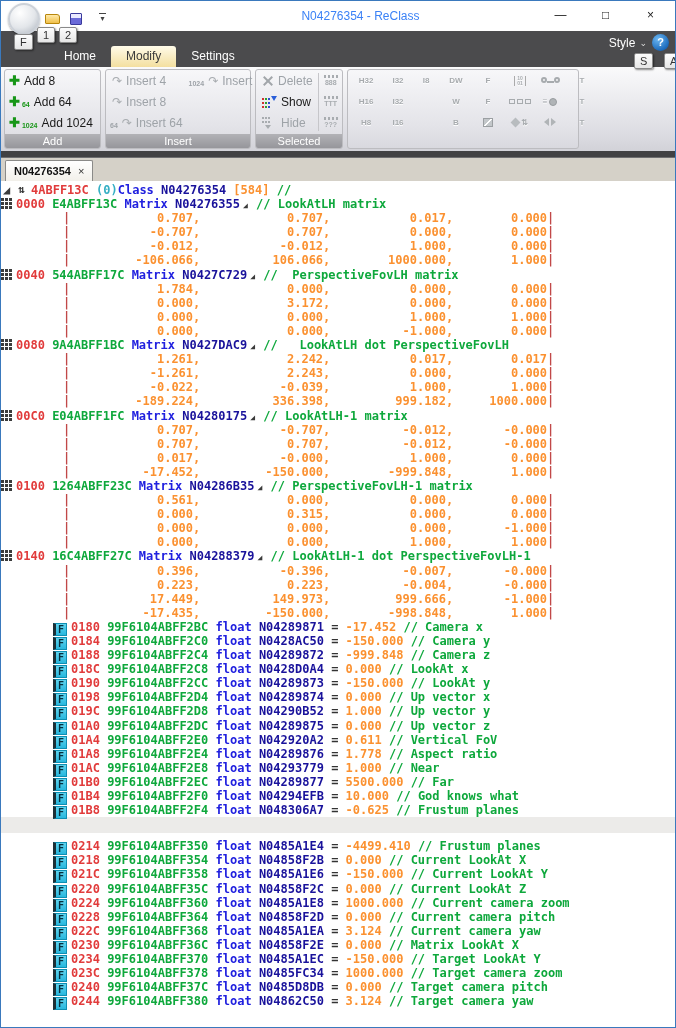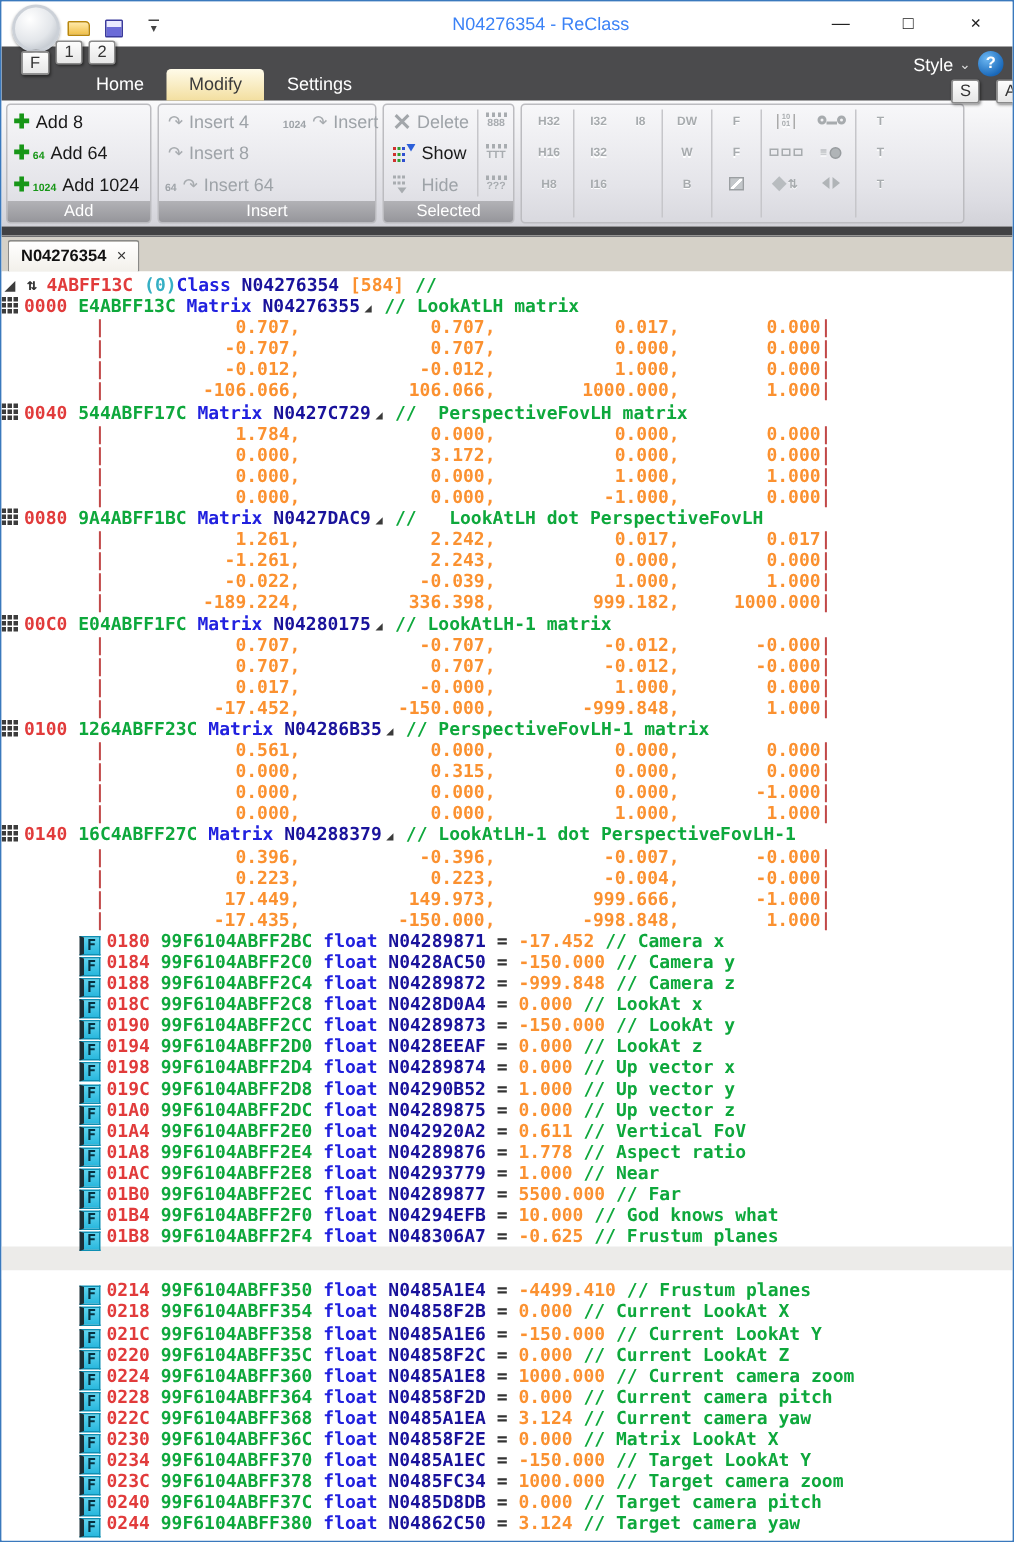--- a/index.html
+++ b/index.html
@@ -43,21 +43,21 @@
 
   
   .ribbon { height:84px; background:linear-gradient(#fafafb,#dcdce2 80%,#d2d2d8);
             display:flex; gap:4px; padding:2px 0 0 3px; }
   .panel { border:1px solid #bcbcc0; border-radius:3px;
            background:linear-gradient(#f7f7f9,#e4e4e9 70%,#d9d9df);
            display:flex; flex-direction:column; height:80px; }
   .pbody { flex:1; display:flex; }
   .plabel { height:14px; line-height:14px; text-align:center; font-size:11px; color:#fff;
             background:linear-gradient(#b2b2b6,#96969b); border-radius:0 0 2px 2px; }
-  .p-add { width:97px; } .p-ins { width:146px; } .p-sel { width:88px; } .p-type { width:296px; }
+  .p-add { width:97px; } .p-ins { width:146px; } .p-sel { width:88px; } .p-type { width:232px; }
   .rbtn { display:flex; align-items:center; height:21px; padding:0 4px; gap:4px; font-size:12px; color:#1a1a1a; white-space:nowrap; }
   .rbtn.dis { color:#9ea3a8; }
   .plus { color:#179617; font-weight:bold; font-size:13px; line-height:12px; }
   .isub { font-size:7px; font-weight:bold; color:#179617; margin-left:-2px; margin-top:6px; }
   .dis .isub { color:#9ea3a8; }
   .arr { color:#a8acb0; font-size:12px; }
   .addcol, .icol { display:flex; flex-direction:column; }
   .insbody { padding-left:2px; }
   .selbody { padding-left:2px; }
   .selmini { display:flex; flex-direction:column; width:30px; align-items:center; }
@@ -379,21 +379,20 @@
       <div class="line l-mx"><span class="gicon"></span><span class="red">0140</span><span> </span><span class="grn">16C4ABFF27C</span><span> </span><span class="blu">Matrix</span><span> </span><span class="nvy">N04288379</span><span class="mtri">◢</span><span> </span><span class="cmt">// LookAtLH-1 dot PerspectiveFovLH-1</span></div>
       <div class="line l-mv"><span class="pip">|</span><span class="org">            0.396,           -0.396,          -0.007,       -0.000</span><span class="pip">|</span></div>
       <div class="line l-mv"><span class="pip">|</span><span class="org">            0.223,            0.223,          -0.004,       -0.000</span><span class="pip">|</span></div>
       <div class="line l-mv"><span class="pip">|</span><span class="org">           17.449,          149.973,         999.666,       -1.000</span><span class="pip">|</span></div>
       <div class="line l-mv"><span class="pip">|</span><span class="org">          -17.435,         -150.000,        -998.848,        1.000</span><span class="pip">|</span></div>
       <div class="line l-f"><span class="ficon">F</span><span class="red">0180</span><span> </span><span class="grn">99F6104ABFF2BC</span><span> </span><span class="blu">float</span><span> </span><span class="nvy">N04289871</span><span class="eq"> = </span><span class="org">-17.452</span><span> </span><span class="cmt">// Camera x</span></div>
       <div class="line l-f"><span class="ficon">F</span><span class="red">0184</span><span> </span><span class="grn">99F6104ABFF2C0</span><span> </span><span class="blu">float</span><span> </span><span class="nvy">N0428AC50</span><span class="eq"> = </span><span class="org">-150.000</span><span> </span><span class="cmt">// Camera y</span></div>
       <div class="line l-f"><span class="ficon">F</span><span class="red">0188</span><span> </span><span class="grn">99F6104ABFF2C4</span><span> </span><span class="blu">float</span><span> </span><span class="nvy">N04289872</span><span class="eq"> = </span><span class="org">-999.848</span><span> </span><span class="cmt">// Camera z</span></div>
       <div class="line l-f"><span class="ficon">F</span><span class="red">018C</span><span> </span><span class="grn">99F6104ABFF2C8</span><span> </span><span class="blu">float</span><span> </span><span class="nvy">N0428D0A4</span><span class="eq"> = </span><span class="org">0.000</span><span> </span><span class="cmt">// LookAt x</span></div>
       <div class="line l-f"><span class="ficon">F</span><span class="red">0190</span><span> </span><span class="grn">99F6104ABFF2CC</span><span> </span><span class="blu">float</span><span> </span><span class="nvy">N04289873</span><span class="eq"> = </span><span class="org">-150.000</span><span> </span><span class="cmt">// LookAt y</span></div>
-      <div class="line l-f"><span class="ficon">F</span><span class="red">0194</span><span> </span><span class="grn">99F6104ABFF2D0</span><span> </span><span class="blu">float</span><span> </span><span class="nvy">N0428EEAF</span><span class="eq"> = </span><span class="org">0.000</span><span> </span><span class="cmt">// LookAt z</span></div>
       <div class="line l-f"><span class="ficon">F</span><span class="red">0198</span><span> </span><span class="grn">99F6104ABFF2D4</span><span> </span><span class="blu">float</span><span> </span><span class="nvy">N04289874</span><span class="eq"> = </span><span class="org">0.000</span><span> </span><span class="cmt">// Up vector x</span></div>
       <div class="line l-f"><span class="ficon">F</span><span class="red">019C</span><span> </span><span class="grn">99F6104ABFF2D8</span><span> </span><span class="blu">float</span><span> </span><span class="nvy">N04290B52</span><span class="eq"> = </span><span class="org">1.000</span><span> </span><span class="cmt">// Up vector y</span></div>
       <div class="line l-f"><span class="ficon">F</span><span class="red">01A0</span><span> </span><span class="grn">99F6104ABFF2DC</span><span> </span><span class="blu">float</span><span> </span><span class="nvy">N04289875</span><span class="eq"> = </span><span class="org">0.000</span><span> </span><span class="cmt">// Up vector z</span></div>
       <div class="line l-f"><span class="ficon">F</span><span class="red">01A4</span><span> </span><span class="grn">99F6104ABFF2E0</span><span> </span><span class="blu">float</span><span> </span><span class="nvy">N042920A2</span><span class="eq"> = </span><span class="org">0.611</span><span> </span><span class="cmt">// Vertical FoV</span></div>
       <div class="line l-f"><span class="ficon">F</span><span class="red">01A8</span><span> </span><span class="grn">99F6104ABFF2E4</span><span> </span><span class="blu">float</span><span> </span><span class="nvy">N04289876</span><span class="eq"> = </span><span class="org">1.778</span><span> </span><span class="cmt">// Aspect ratio</span></div>
       <div class="line l-f"><span class="ficon">F</span><span class="red">01AC</span><span> </span><span class="grn">99F6104ABFF2E8</span><span> </span><span class="blu">float</span><span> </span><span class="nvy">N04293779</span><span class="eq"> = </span><span class="org">1.000</span><span> </span><span class="cmt">// Near</span></div>
       <div class="line l-f"><span class="ficon">F</span><span class="red">01B0</span><span> </span><span class="grn">99F6104ABFF2EC</span><span> </span><span class="blu">float</span><span> </span><span class="nvy">N04289877</span><span class="eq"> = </span><span class="org">5500.000</span><span> </span><span class="cmt">// Far</span></div>
       <div class="line l-f"><span class="ficon">F</span><span class="red">01B4</span><span> </span><span class="grn">99F6104ABFF2F0</span><span> </span><span class="blu">float</span><span> </span><span class="nvy">N04294EFB</span><span class="eq"> = </span><span class="org">10.000</span><span> </span><span class="cmt">// God knows what</span></div>
       <div class="line l-f"><span class="ficon">F</span><span class="red">01B8</span><span> </span><span class="grn">99F6104ABFF2F4</span><span> </span><span class="blu">float</span><span> </span><span class="nvy">N048306A7</span><span class="eq"> = </span><span class="org">-0.625</span><span> </span><span class="cmt">// Frustum planes</span></div>
       <div class="gapband"></div>

